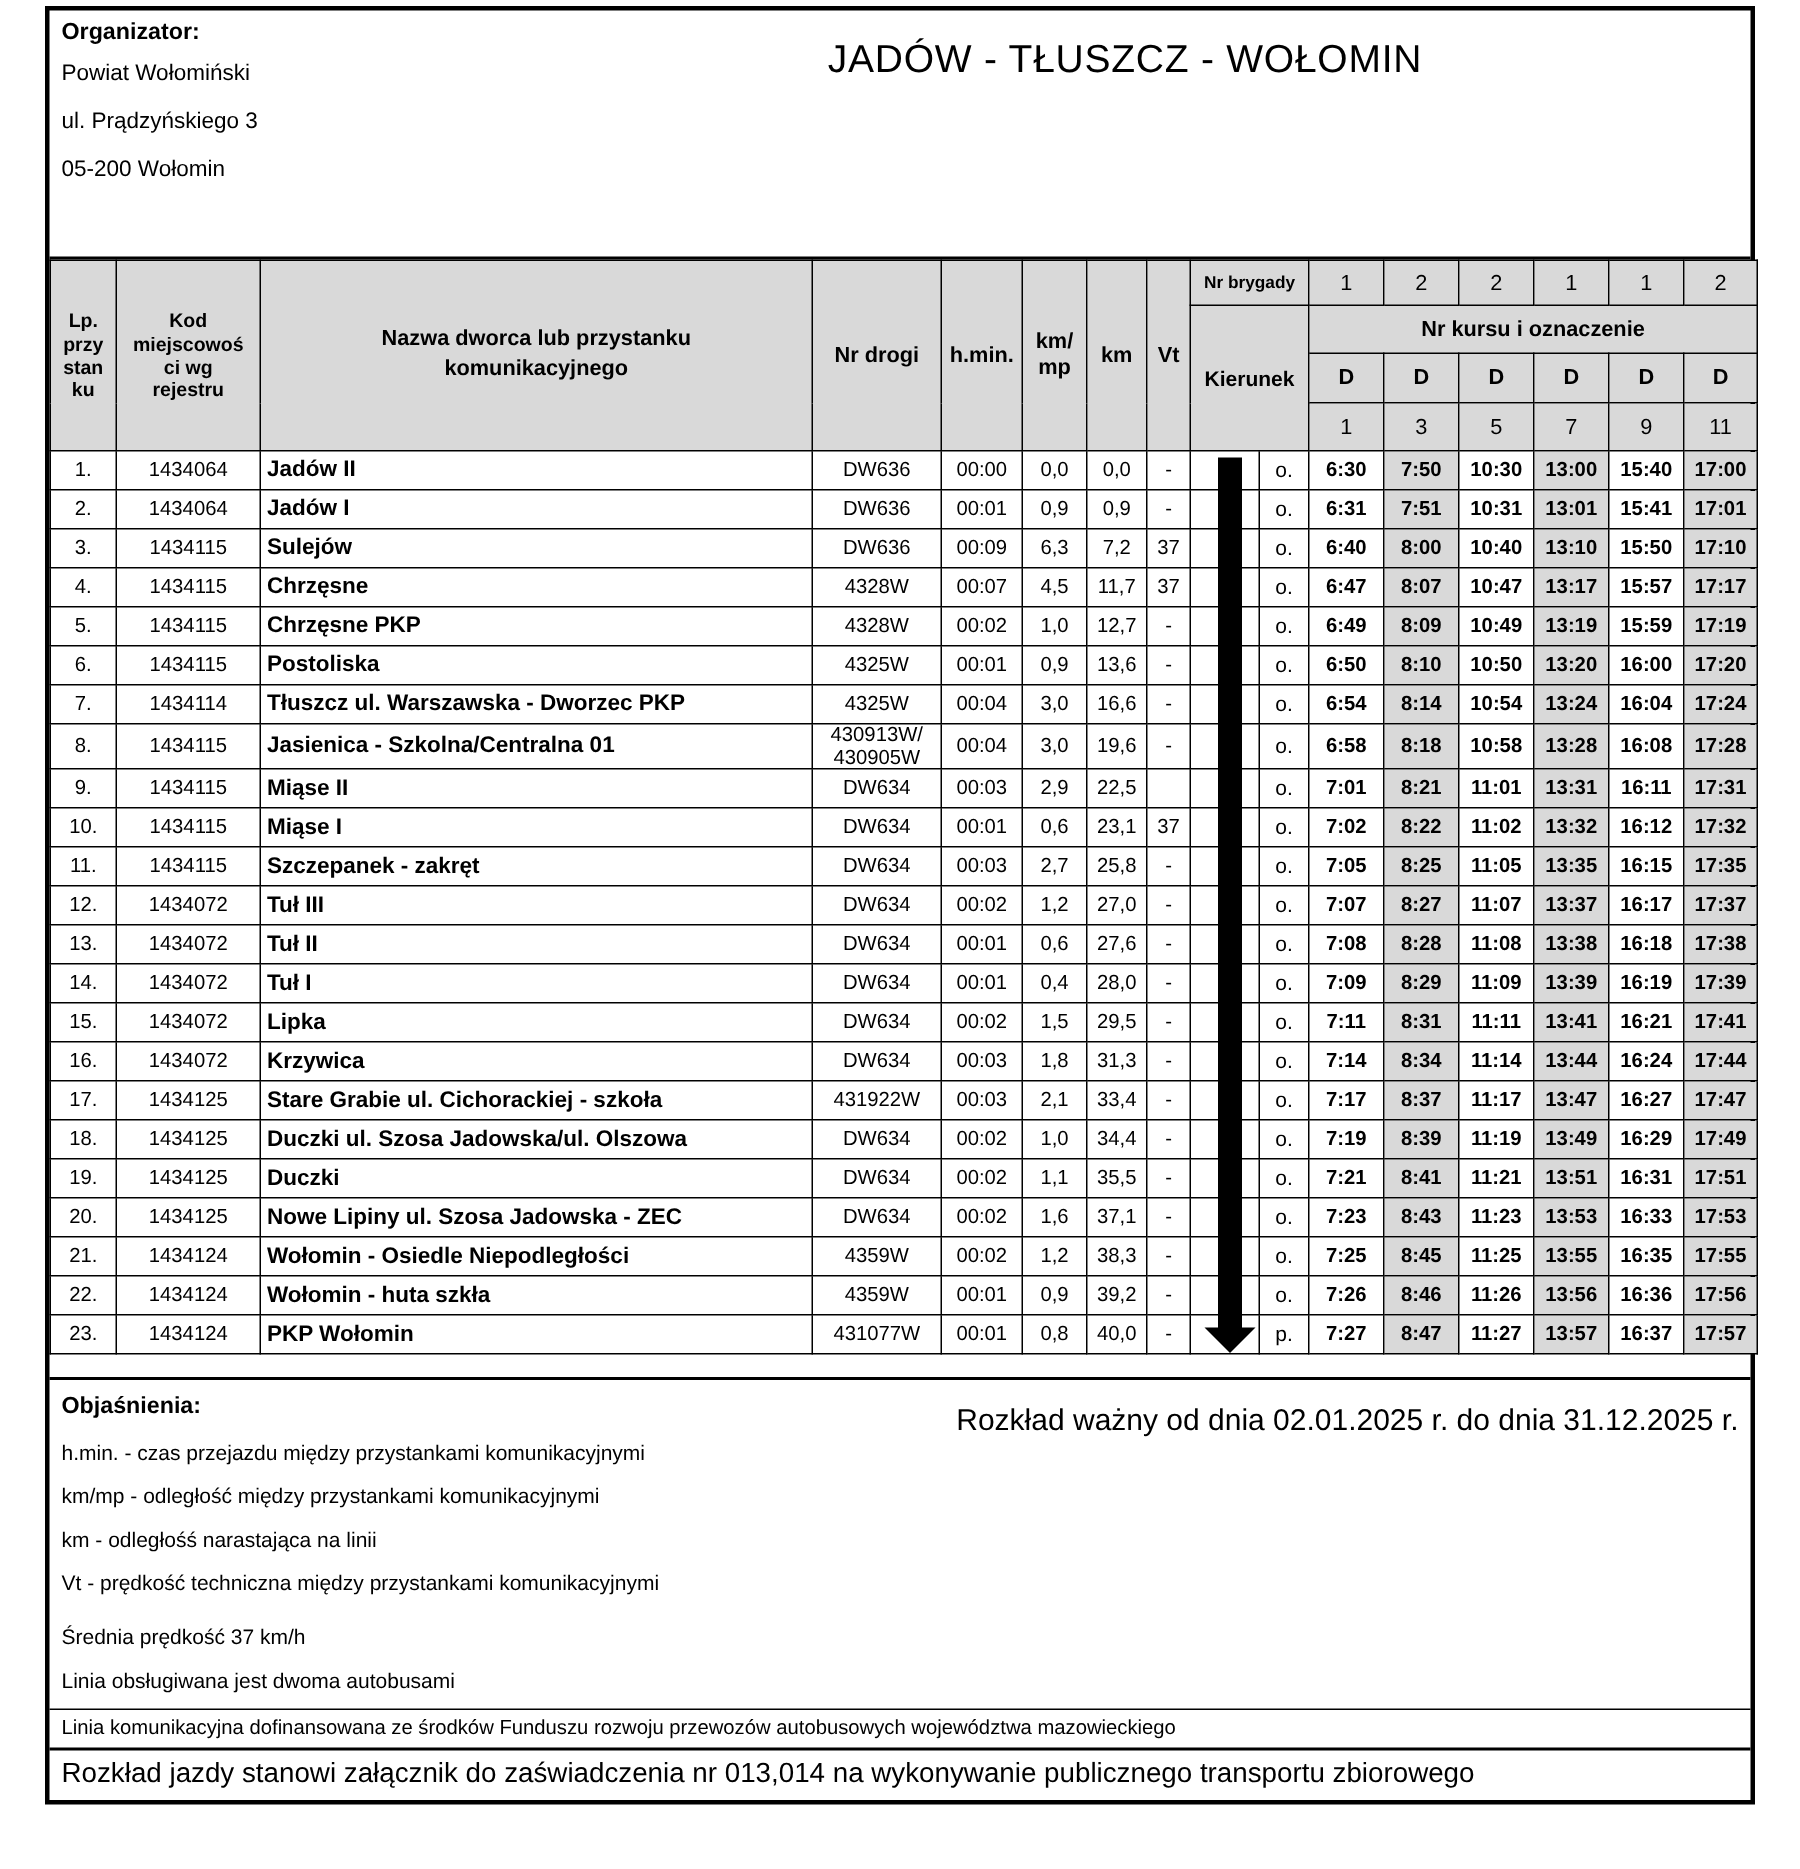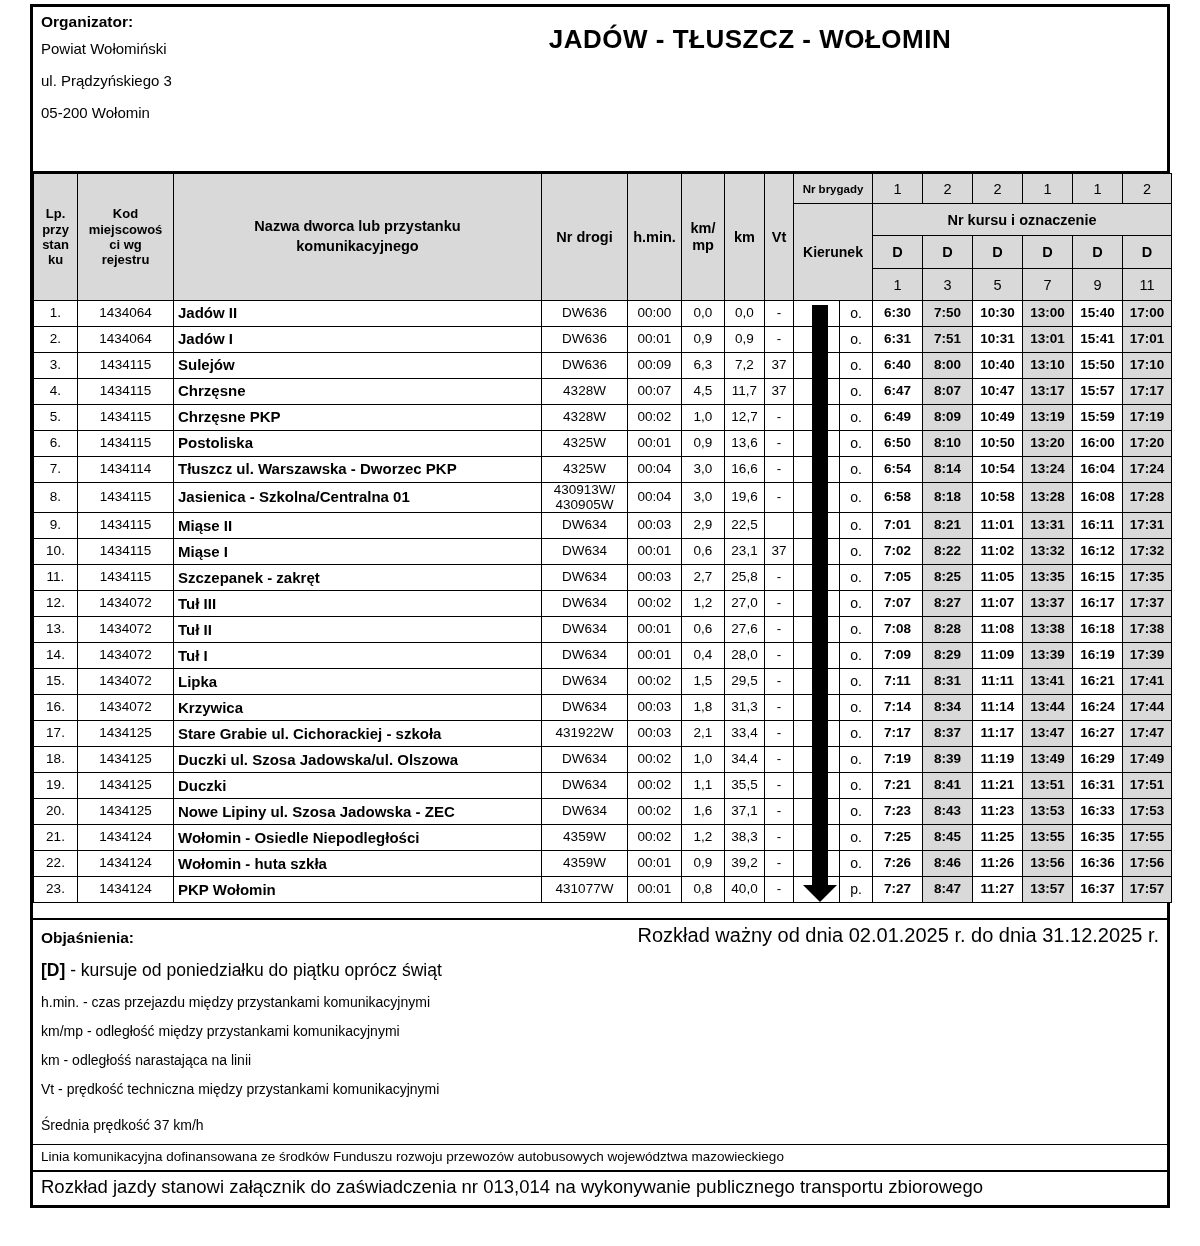--- a/index.html
+++ b/index.html
@@ -16,21 +16,21 @@
     border: 3px solid #000;
     background: #fff;
   }
 
   
   .header-box { display: flex; border-bottom: 2px solid #000; min-height: 166px; }
   .org-block { width: 300px; padding: 6px 0 0 8px; font-size: 15px; }
   .org-label, .op-label { font-weight: bold; font-size: 15.5px; margin-bottom: 9px; }
   .org-line { margin-bottom: 15px; }
   .title-block { flex: 1; text-align: center; }
-  .main-title { font-weight: bold; font-size: 26px; margin-top: 17px; letter-spacing: .5px; }
+  .main-title { font-weight: normal; font-size: 26px; margin-top: 17px; letter-spacing: .5px; }
   .line-no { font-weight: bold; font-size: 19px; margin-top: 37px; }
   .op-block { width: 238px; padding: 6px 6px 0 0; font-size: 15px; }
   .op-line { margin-bottom: 8px; }
 
   
   table { border-collapse: collapse; table-layout: fixed; width: 100%; }
   th, td { border: 1.5px solid #000; overflow: hidden; }
   thead th { background: #d9d9d9; font-weight: bold; padding: 0 2px; }
   .h-small   { font-size: 13px;  white-space: pre-line; line-height: 1.18; }
   .h-name    { font-size: 14.5px; white-space: pre-line; line-height: 1.35; }
@@ -56,21 +56,21 @@
   
   .kierunek-arrow { position: absolute; width: 0; pointer-events: none; }
   .arrow-bar  { position: absolute; left: -8px; width: 16px; top: 0; bottom: 16px; background: #000; }
   .arrow-head { position: absolute; bottom: 0; left: -17px; width: 0; height: 0;
                 border-left: 17px solid transparent; border-right: 17px solid transparent;
                 border-top: 17px solid #000; }
 
   
   .spacer { height: 15px; }
   .notes-box { position: relative; border-top: 2.5px solid #000; }
-  .validity { position: absolute; top: 4px; right: 8px; font-size: 20px; }
+  .validity { position: absolute; top: 16px; right: 8px; font-size: 20px; }
   .notes-content { padding: 9px 0 0 8px; }
   .notes-title { font-weight: bold; font-size: 15.5px; }
   .d-line { font-size: 17.5px; margin-top: 13px; }
   .d-symbol { font-weight: bold; }
   .note-line { font-size: 14px; margin-top: 13px; }
   .note-line.tight { margin-top: 20px; }
   .funding-line { border-top: 1.5px solid #000; font-size: 13.5px; padding: 4px 11px 6px 8px; margin-top: 11px; }
   .bottom-box { border-top: 2.5px solid #000; font-size: 18.5px; padding: 4px 0 7px 8px; }
 </style>
 </head>
@@ -579,27 +579,25 @@
     <div class="arrow-bar"></div>
     <div class="arrow-head"></div>
   </div>
 
   <div class="spacer"></div>
 
   <div class="notes-box">
     <div class="validity">Rozkład ważny od dnia 02.01.2025 r. do dnia 31.12.2025 r.</div>
     <div class="notes-content">
       <div class="notes-title">Objaśnienia:</div>
-      <div class="d-line">
-        <span class="d-symbol">[D]</span><span> - kursuje od poniedziałku do piątku oprócz świąt</span>
-      </div>
       <div class="note-line">h.min. - czas przejazdu między przystankami komunikacyjnymi</div>
       <div class="note-line">km/mp - odległość między przystankami komunikacyjnymi</div>
       <div class="note-line">km - odległośś narastająca na linii</div>
       <div class="note-line">Vt - prędkość techniczna między przystankami komunikacyjnymi</div>
       <div class="note-line tight">Średnia prędkość 37 km/h</div>
+      <div class="note-line">Linia obsługiwana jest dwoma autobusami</div>
     </div>
     <div class="funding-line">Linia komunikacyjna dofinansowana ze środków Funduszu rozwoju przewozów autobusowych województwa mazowieckiego</div>
   </div>
 
   <div class="bottom-box">Rozkład jazdy stanowi załącznik do zaświadczenia nr 013,014 na wykonywanie publicznego transportu zbiorowego</div>
 
 </div>
 
 </body></html>

